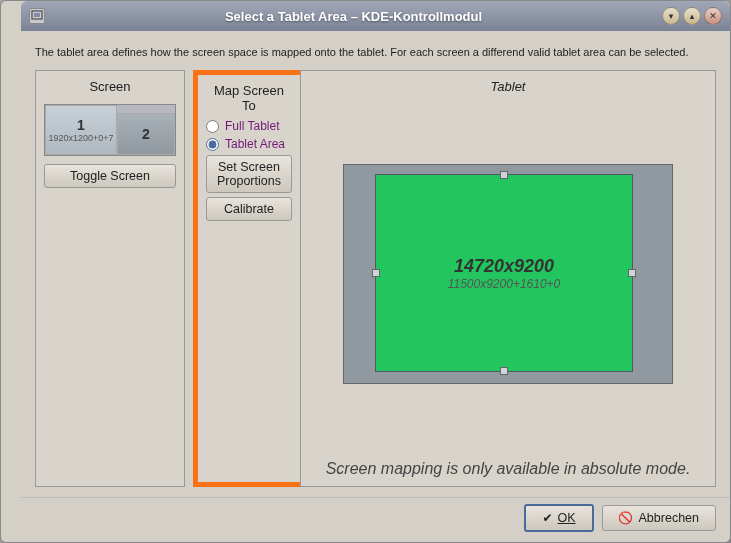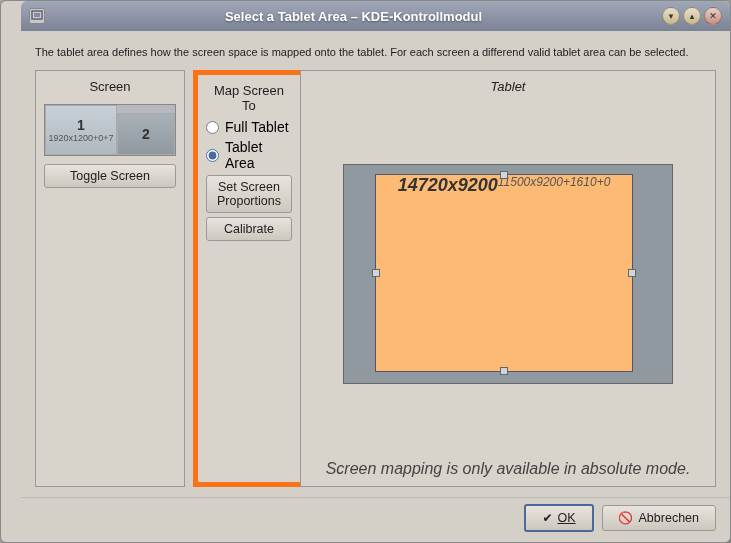--- a/index.html
+++ b/index.html
@@ -188,22 +188,22 @@
       display: flex;
       align-items: center;
       gap: 6px;
       cursor: pointer;
     }
     .radio-input {
       cursor: pointer;
       accent-color: #4a6a9a;
     }
     .radio-label {
-      font-size: 14px;
-      color: #000000;
+      font-size: 12px;
+      color: #701a75;
     }
     .right-panel {
       flex: 1;
       border: 1px solid #999;
       background: #d8d4cc;
       display: flex;
       flex-direction: column;
       align-items: center;
       justify-content: flex-start;
       padding: 8px;
@@ -235,25 +235,26 @@
       position: absolute;
       top: 0;
       left: 0;
     }
     .tablet-active {
       position: absolute;
       top: 10px;
       left: 32px;
       width: 258px;
       height: 198px;
-      background: #fdba74;
+      background: #22c55e;
       border: 1px solid #556;
       display: flex;
-      justify-content: center;
-      flex-direction: row;
+      align-items: center;
+      justify-content: center;
+      flex-direction: column;
     }
     .tablet-dim {
       font-size: 18px;
       font-weight: bold;
       color: #333;
     }
     .tablet-coords {
       font-size: 12px;
       color: #555;
     }

